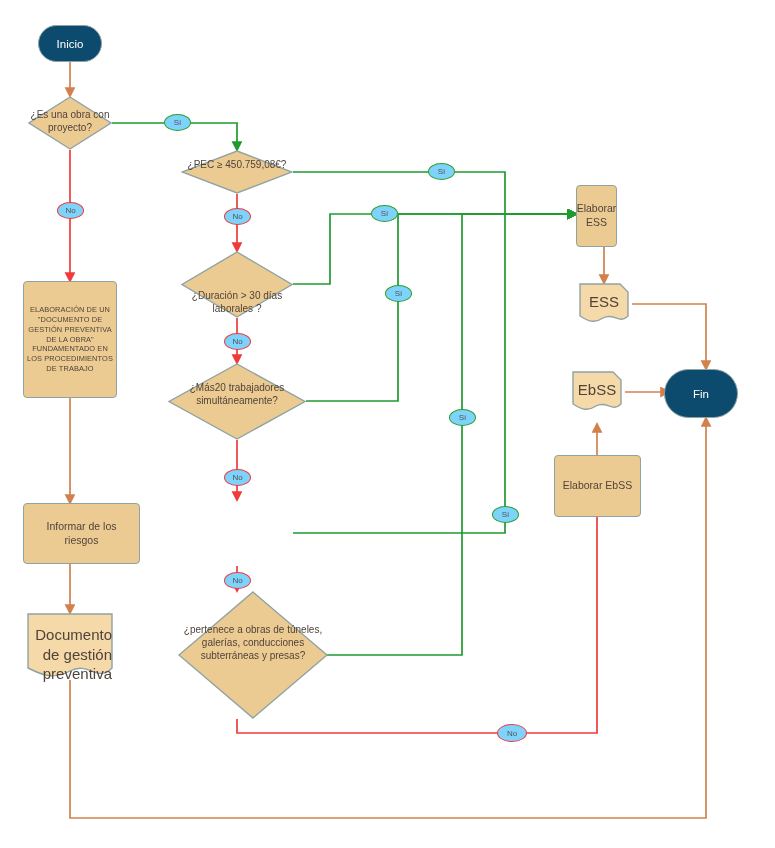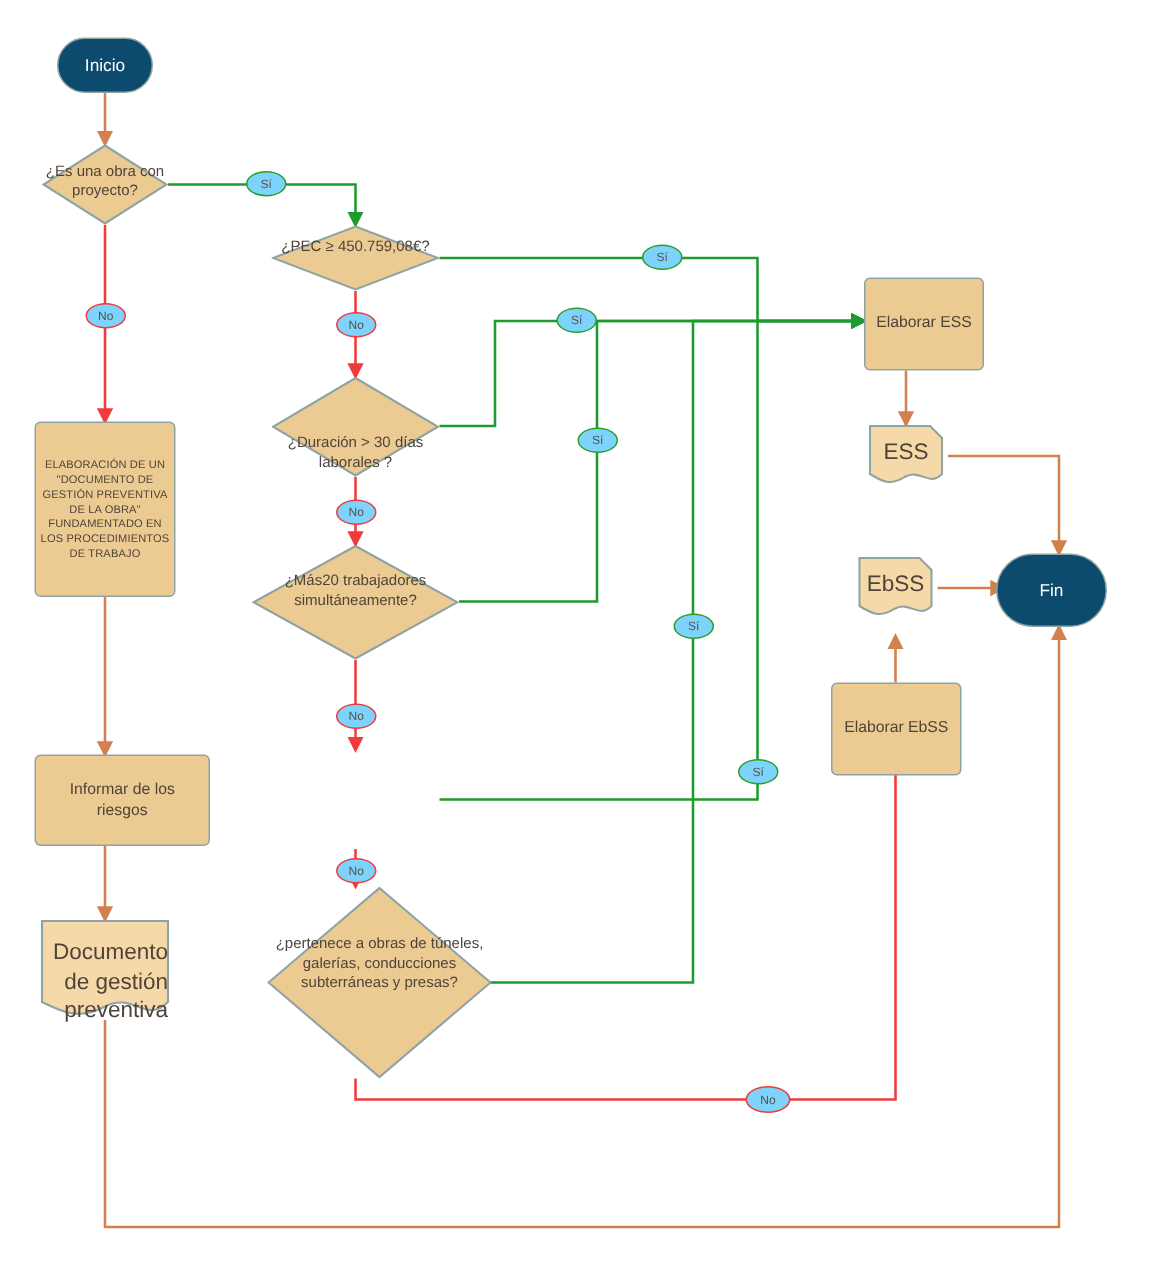--- a/index.html
+++ b/index.html
@@ -128,21 +128,21 @@
     <span>Informar de los riesgos</span>
   </div>
 
   <div class="docnode" style="left:23px;top:613px;width:94px;height:67px;">
     <svg width="94" height="67" viewBox="0 0 94 67">
       <path d="M5,1 H89 V55 C74,70 66,48 47,58 C30,67 19,62 5,55 Z" fill="#f5d9a8" stroke="#8fa3a3" stroke-width="1.4"></path>
     </svg>
     <div class="label" style="top:12px;padding:0 5px;">Documento de gestión preventiva</div>
   </div>
 
-  <div class="node process" style="left:576px;top:185px;width:80px;height:62px;padding:0;">
+  <div class="node process" style="left:576px;top:185px;width:41px;height:62px;padding:0;">
     <span>Elaborar ESS</span>
   </div>
 
   <div class="docnode" style="left:576px;top:283px;width:56px;height:42px;">
     <svg width="56" height="42" viewBox="0 0 56 42">
       <path d="M4,1 H44 L52,9 V33 C43,42 38,29 27,35 C18,41 12,38 4,33 Z" fill="#f5d9a8" stroke="#8fa3a3" stroke-width="1.4"></path>
     </svg>
     <div class="label" style="top:9px;">ESS</div>
   </div>
 

